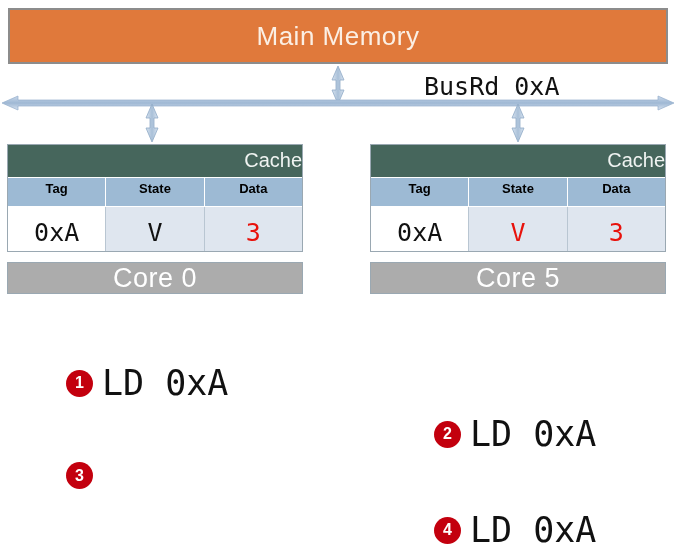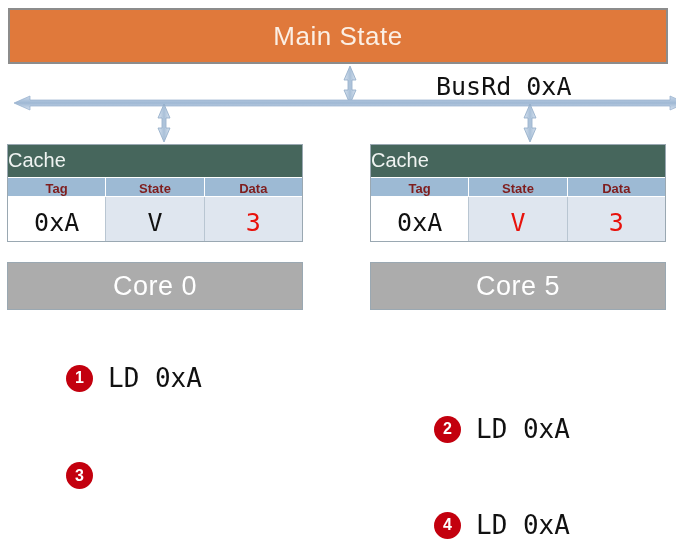--- a/index.html
+++ b/index.html
@@ -31,21 +31,21 @@
   }
   #main-memory .mm-label {
     color: #FBEFE4;
     font-size: 26px;
     letter-spacing: 0.5px;
   }
 
   
   #bus-area {
     position: absolute;
-    left: 12px;
+    left: 0;
     top: 64px;
     width: 580px;
     height: 78px;
   }
   #bus-label {
     position: absolute;
     left: 424px;
     top: 8px;
     font-family: "DejaVu Sans Mono", monospace;
     font-size: 25px;
@@ -64,36 +64,36 @@
   .cache-table {
     width: 100%;
     box-sizing: border-box;
     border: 1px solid #9AA8B2;
     background: #ffffff;
   }
   .cache-title {
     background: #46665C;
     color: #EFF3F1;
     font-size: 20px;
-    text-align: left;
+    text-align: right;
     padding: 5px 0 6px 0;
     line-height: 1.05;
   }
   .cache-head {
     display: flex;
     background: #9DBAD4;
     border-top: 1px solid #ffffff;
   }
   .cache-head > div {
     flex: 1 1 0;
     text-align: center;
-    color: #7f1d1d;
+    color: #000000;
     font-size: 13px;
     font-weight: bold;
-    padding: 3px 0 0 0;
+    padding: 3px 0 10px 0;
     border-right: 1px solid #ffffff;
   }
   .cache-head > div:last-child { border-right: none; }
 
   .cache-row {
     display: flex;
     border-top: 1px solid #ffffff;
   }
   .cache-row > div {
     flex: 1 1 0;
@@ -107,21 +107,21 @@
     color: #111111;
   }
   .cache-row > div:first-child { background: #FFFFFF; }
   .cache-row > div:last-child  { border-right: none; }
   .val-red { color: #E8120C !important; }
 
   
   .core-block {
     position: absolute;
     width: 296px;
-    height: 48px;
+    height: 32px;
     box-sizing: border-box;
     background: #ACACAC;
     border: 1px solid #9AA8B2;
     display: flex;
     align-items: center;
     justify-content: center;
   }
   #core-block-0 { left: 7px;  top: 262px; }
   #core-block-1 { left: 370px; top: 262px; }
   .core-label {
@@ -143,36 +143,36 @@
     background: #C3000E;
     color: #ffffff;
     font-size: 16px;
     font-weight: bold;
     display: flex;
     align-items: center;
     justify-content: center;
     flex: none;
   }
   .instr .instr-text {
-    margin-left: 15px;
+    margin-left: 9px;
     font-family: "DejaVu Sans Mono", monospace;
-    font-size: 26px;
+    font-size: 35px;
     color: #111111;
     white-space: pre;
   }
   #instr-1 { left: 66px;  top: 363px; }
   #instr-2 { left: 434px; top: 414px; }
   #instr-3 { left: 66px;  top: 462px; }
   #instr-4 { left: 434px; top: 510px; }
 </style>
 </head>
 <body>
 
 <div id="main-memory">
-  <span class="mm-label">Main State</span>
+  <span class="mm-label">Main Memory</span>
 </div>
 
 <div id="bus-area">
   <div id="bus-label">BusRd 0xA</div>
   <svg width="676" height="78" viewBox="0 0 676 78" style="position:absolute;left:0;top:0;">
     <defs>
       <linearGradient id="lineGrad" x1="0" y1="0" x2="0" y2="1">
         <stop offset="0%" stop-color="#C9D8EA"></stop>
         <stop offset="50%" stop-color="#9FB8D4"></stop>
         <stop offset="100%" stop-color="#D8E3F0"></stop>

